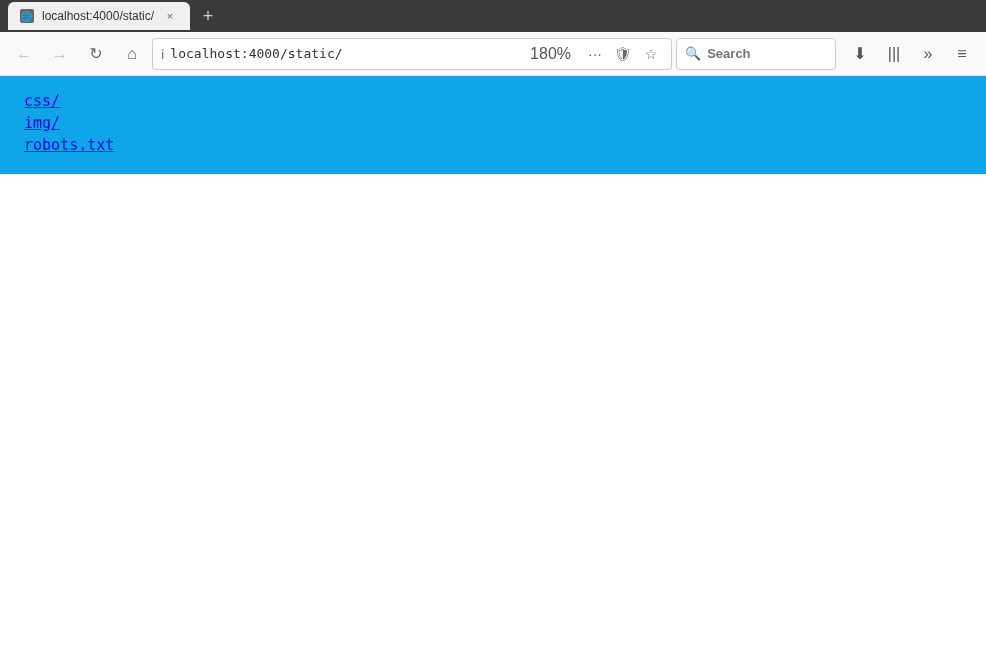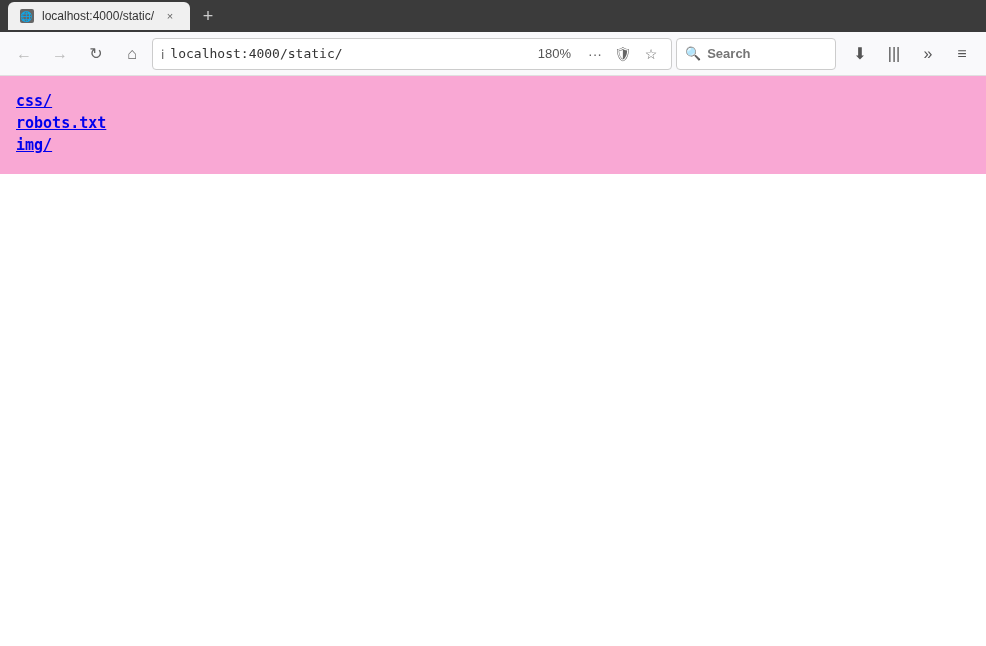--- a/index.html
+++ b/index.html
@@ -131,21 +131,21 @@
     }
 
     .address-text {
       flex: 1;
       font-size: 13px;
       color: #333;
       font-family: monospace;
     }
 
     .zoom-indicator {
-      font-size: 13px;
+      font-size: 16px;
       color: #555;
       padding: 0 6px;
       cursor: pointer;
     }
 
     .address-icons {
       display: flex;
       align-items: center;
       gap: 4px;
     }
@@ -203,23 +203,22 @@
       align-items: center;
       justify-content: center;
       border-radius: 4px;
       color: #555;
       font-size: 16px;
       cursor: pointer;
     }
 
     
     .page-content {
-      padding: 16px 16px;
-      background: #f9a8d4;
-      font-weight: bold;
+      padding: 16px 24px;
+      background: #0ea5e9;
     }
 
     .directory-link {
       display: block;
       color: #0000ee;
       text-decoration: underline;
       font-family: monospace;
       font-size: 15px;
       margin-bottom: 4px;
       cursor: pointer;
@@ -274,15 +273,15 @@
   <div class="toolbar-icons">
     <div class="toolbar-btn">⬇</div>
     <div class="toolbar-btn">|||</div>
     <div class="toolbar-btn">»</div>
     <div class="toolbar-btn">≡</div>
   </div>
 </div>
 
 <div class="page-content" id="link-container">
 <a class="directory-link" href="css/">css/</a>
+    <a class="directory-link" href="img/">img/</a>
     <a class="directory-link" href="robots.txt">robots.txt</a>
-    <a class="directory-link" href="img/">img/</a>
   </div>
 
 </body></html>

